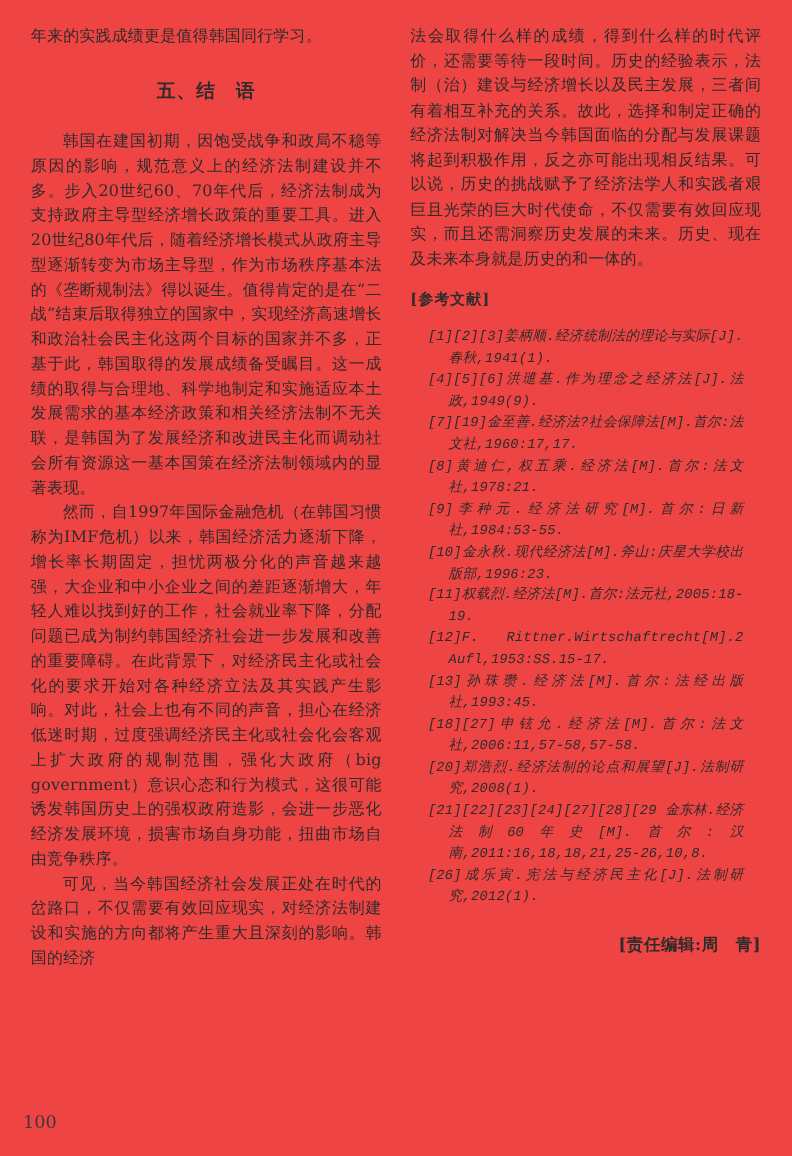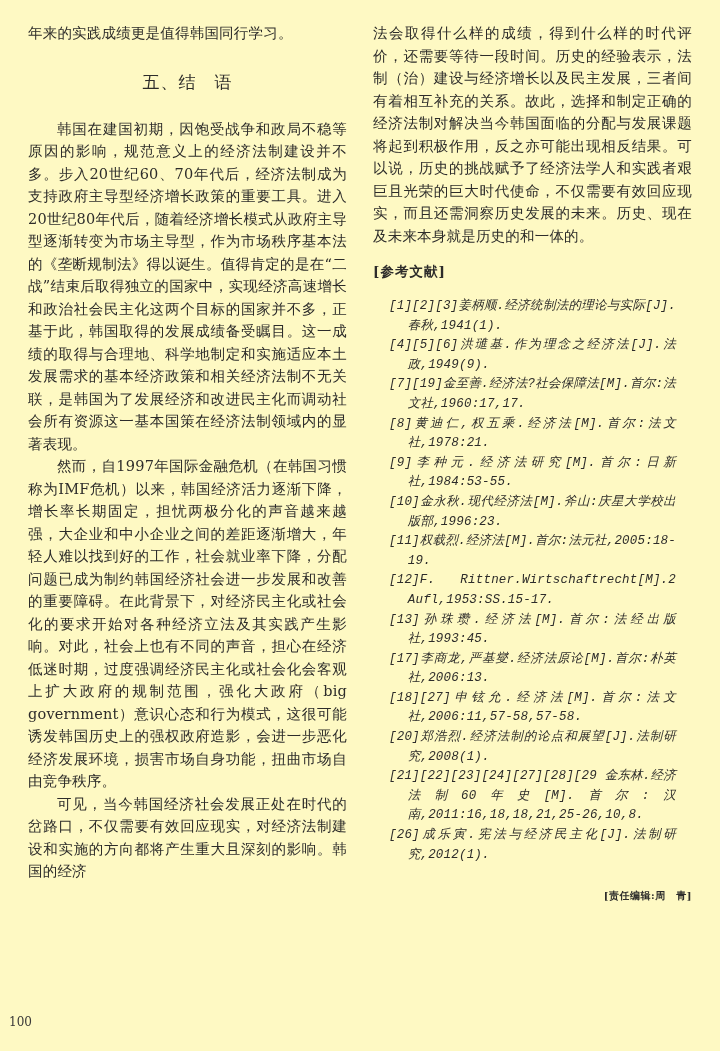--- a/index.html
+++ b/index.html
@@ -6,21 +6,21 @@
     margin: 0;
     padding: 0;
     background: #e9e7e3;
     font-family: "DejaVu Serif", "Liberation Serif", serif;
   }
   .page {
     position: relative;
     width: 720px;
     height: 1051px;
     margin: 0 auto;
-    background: #fef9c3;
+    background: #ef4444;
     color: #2d2c2a;
     overflow: hidden;
     box-shadow: 0 0 6px rgba(0,0,0,0.25);
   }
   .columns {
     position: absolute;
     left: 28px;
     top: 22px;
     width: 664px;
     display: flex;
@@ -35,21 +35,21 @@
     line-height: 22.5px;
     text-align: justify;
     text-justify: inter-ideograph;
     margin: 0;
     letter-spacing: 0.2px;
   }
   .indent { text-indent: 2em; }
   .carryover { margin-bottom: 0; }
   .section-heading {
     font-size: 17px;
-    font-weight: normal;
+    font-weight: bold;
     text-align: center;
     margin: 26px 0 24px 0;
     letter-spacing: 1px;
   }
   .refs-heading {
     font-size: 13.5px;
     font-weight: bold;
     text-align: left;
     margin: 16px 0 6px 0;
     letter-spacing: 1px;
@@ -59,31 +59,31 @@
     font-size: 12.5px;
     line-height: 19.6px;
     font-style: italic;
     text-align: justify;
     text-justify: inter-ideograph;
     padding-left: 1.5em;
     text-indent: -1.5em;
     letter-spacing: 0.2px;
   }
   .editor-note {
-    font-size: 10px;
+    font-size: 15px;
     font-weight: bold;
     text-align: right;
     margin-top: 24px;
     letter-spacing: 0.5px;
   }
   .page-number {
     position: absolute;
-    left: 9px;
+    left: 21px;
     bottom: 22px;
-    font-size: 12px;
+    font-size: 16px;
     color: #3a3938;
   }
 </style>
 </head>
 <body>
 
 <div class="page">
 
   <div class="columns">
 
@@ -107,21 +107,20 @@
       <div class="ref-list" id="ref-list">
           <div class="ref-item">[1][2][3]姜柄顺.经济统制法的理论与实际[J].春秋,1941(1).</div>
           <div class="ref-item">[4][5][6]洪璡基.作为理念之经济法[J].法政,1949(9).</div>
           <div class="ref-item">[7][19]金至善.经济法?社会保障法[M].首尔:法文社,1960:17,17.</div>
           <div class="ref-item">[8]黄迪仁,权五乘.经济法[M].首尔:法文社,1978:21.</div>
           <div class="ref-item">[9]李种元.经济法研究[M].首尔:日新社,1984:53-55.</div>
           <div class="ref-item">[10]金永秋.现代经济法[M].斧山:庆星大学校出版部,1996:23.</div>
           <div class="ref-item">[11]权载烈.经济法[M].首尔:法元社,2005:18-19.</div>
           <div class="ref-item">[12]F. Rittner.Wirtschaftrecht[M].2 Aufl,1953:SS.15-17.</div>
           <div class="ref-item">[13]孙珠瓒.经济法[M].首尔:法经出版社,1993:45.</div>
-          <div class="ref-item">[17]李商龙,严基燮.经济法原论[M].首尔:朴英社,2006:13.</div>
           <div class="ref-item">[18][27]申铉允.经济法[M].首尔:法文社,2006:11,57-58,57-58.</div>
           <div class="ref-item">[20]郑浩烈.经济法制的论点和展望[J].法制研究,2008(1).</div>
           <div class="ref-item">[21][22][23][24][27][28][29 金东林.经济法制60年史[M].首尔:汉南,2011:16,18,18,21,25-26,10,8.</div>
           <div class="ref-item">[26]成乐寅.宪法与经济民主化[J].法制研究,2012(1).</div>
         </div>
 
       <div class="editor-note">[责任编辑:周　青]</div>
     </div>
 
   </div>

